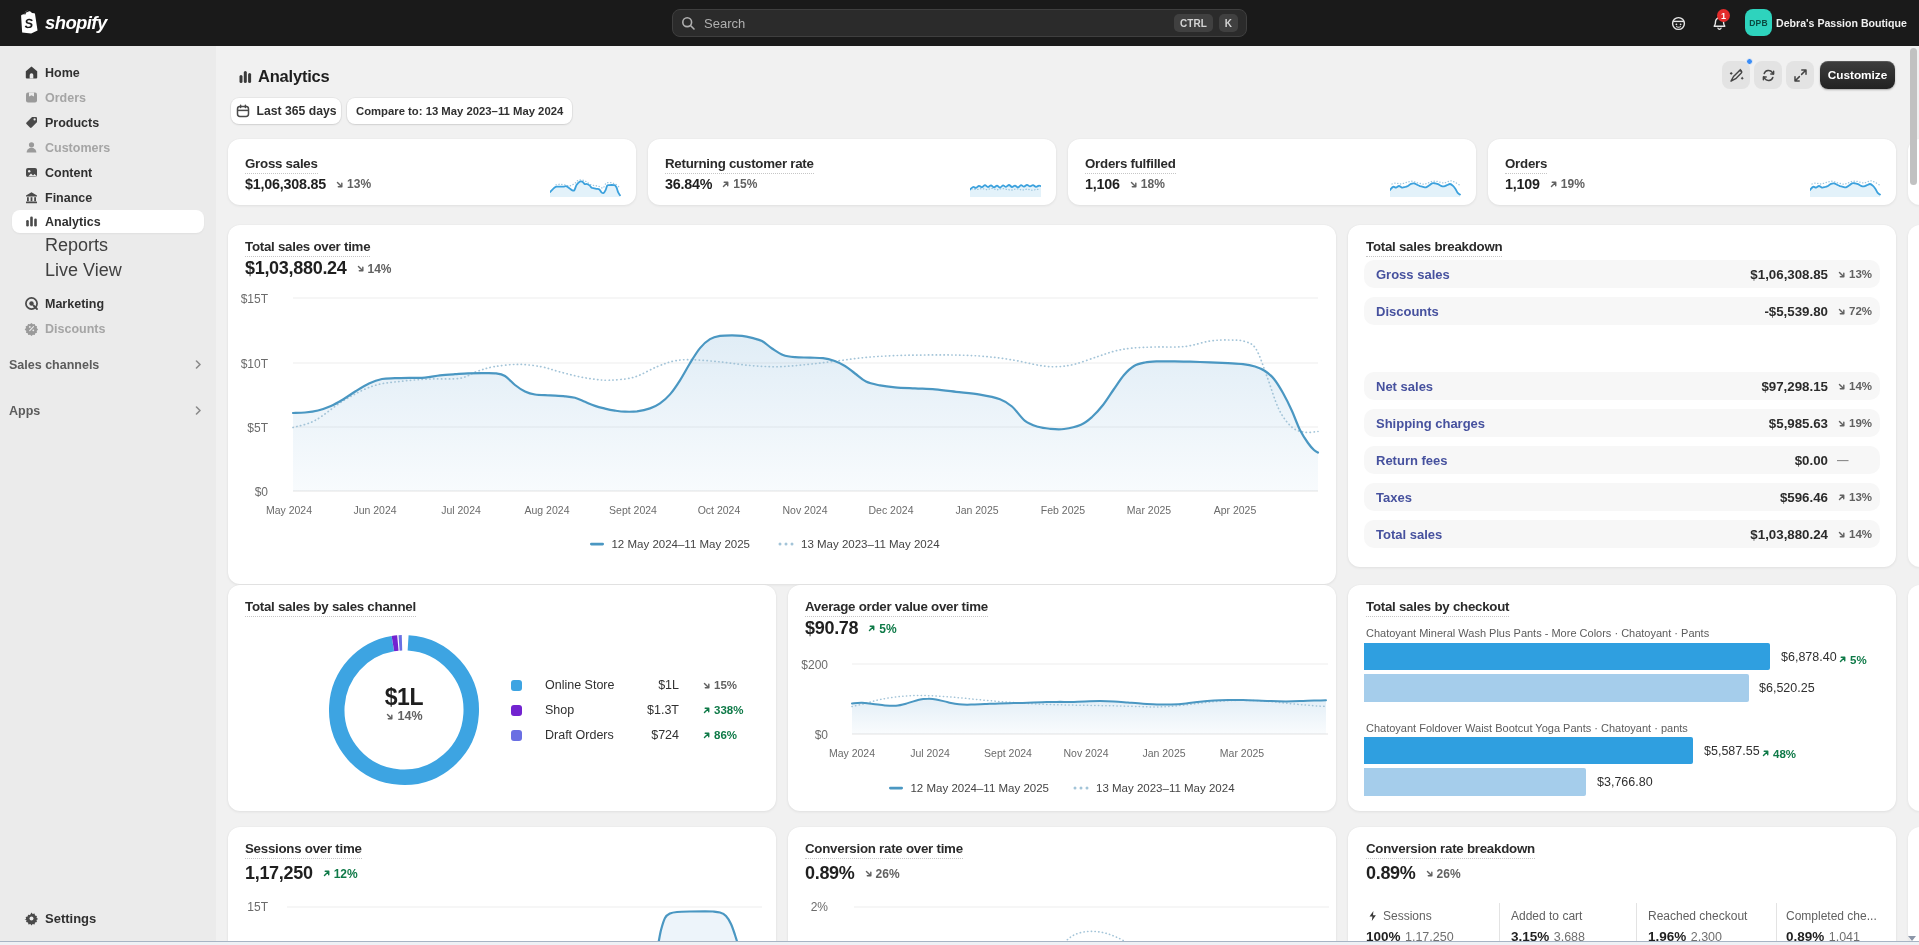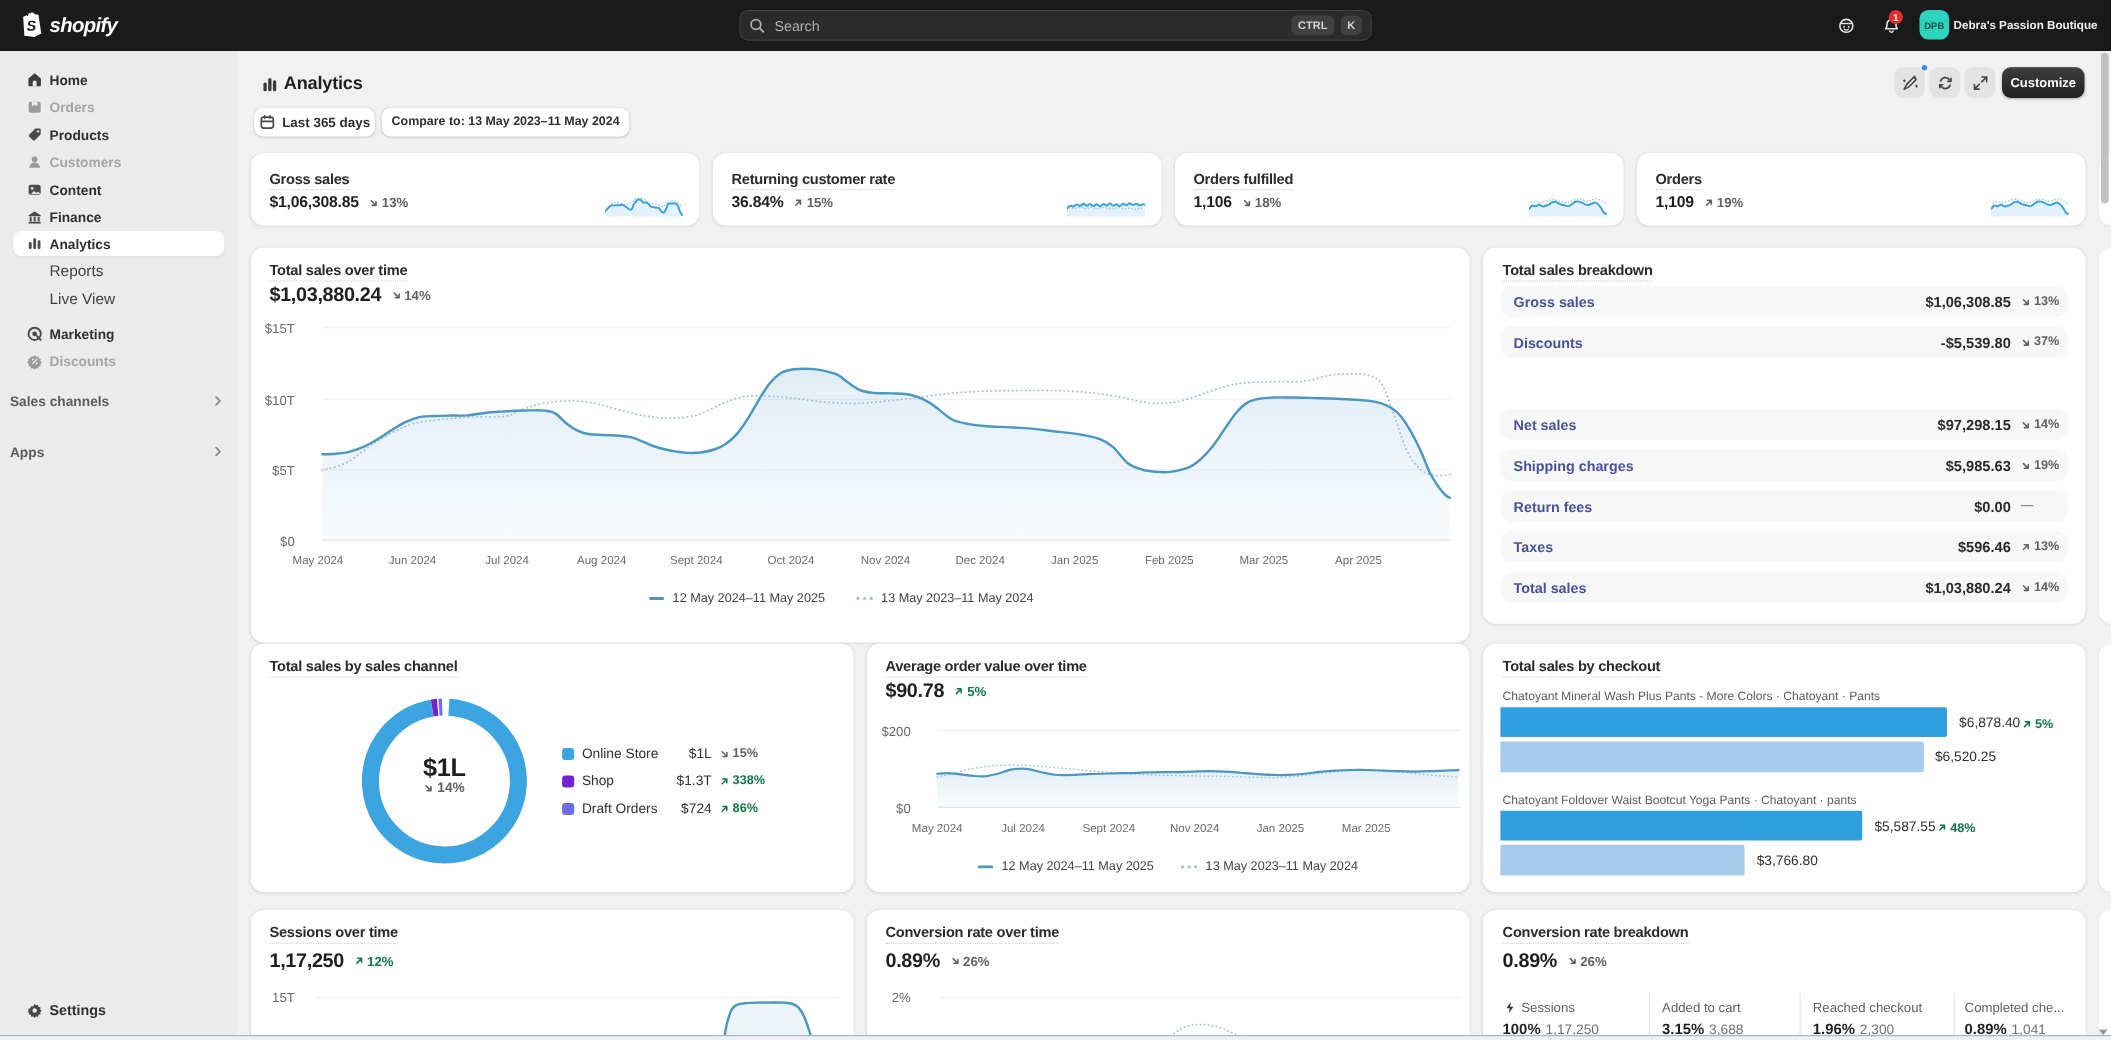--- a/index.html
+++ b/index.html
@@ -12,21 +12,21 @@
 .avatar{width:27px;height:27px;border-radius:8px;background:#2ed3bd;color:#0a4a40;font-size:8.5px;font-weight:700;letter-spacing:0.2px;display:flex;align-items:center;justify-content:center;}
 .storename{color:#f1f1f1;font-size:10.6px;font-weight:600;white-space:nowrap;}
 .badge{background:#e32c2c;color:#fff;border-radius:7px;min-width:13px;height:13px;font-size:9px;font-weight:700;display:flex;align-items:center;justify-content:center;padding:0 2px;box-sizing:border-box;}
 
 .sidebar{position:fixed;top:46px;left:0;width:216px;height:899px;background:#ebebeb;z-index:40;}
 .nav{position:absolute;top:14px;left:0;width:216px;}
 .nitem{display:flex;align-items:center;height:25px;padding-left:24px;font-size:12.5px;font-weight:600;color:#303030;position:relative;}
 .nitem .nicon{width:15px;height:15px;margin-right:6px;display:flex;align-items:center;justify-content:center;}
 .nitem.sel{background:#fff;border-radius:8px;margin:0 12px;padding-left:12px;height:23px;box-shadow:0 1px 2px rgba(0,0,0,.05);}
 .nitem.dis{color:#a5a5a5;}
-.nsub{display:flex;align-items:center;height:25px;padding-left:45px;font-size:14px;font-weight:500;color:#404040;}
+.nsub{display:flex;align-items:center;height:25px;padding-left:45px;font-size:18px;font-weight:500;color:#404040;}
 .nhead{display:flex;align-items:center;height:25px;padding:0 14px 0 9px;font-size:12.5px;font-weight:700;color:#5c5c5c;justify-content:space-between;}
 .settings{position:absolute;left:0;bottom:14px;width:216px;display:flex;align-items:center;height:25px;padding-left:24px;font-size:13px;font-weight:600;color:#303030;}
 
 .main{position:absolute;top:46px;left:216px;width:1703px;height:899px;background:#f1f1f1;}
 .pgtitle{position:absolute;left:23px;top:21px;display:flex;align-items:center;font-size:16.5px;font-weight:700;color:#1f1f1f;letter-spacing:-0.2px;}
 .hbtn{position:absolute;top:15px;width:28px;height:28px;background:#e3e3e3;border-radius:8px;display:flex;align-items:center;justify-content:center;}
 .customize{position:absolute;top:15px;left:1604px;width:75px;height:28px;border-radius:8px;background:linear-gradient(180deg,#3d3d3d,#222);box-shadow:inset 0 1px 0 rgba(255,255,255,.14),0 1px 2px rgba(0,0,0,.3);color:#fff;font-size:11.8px;font-weight:600;display:flex;align-items:center;justify-content:center;}
 .fbtn{position:absolute;top:52px;height:26px;background:#fff;border-radius:8px;box-shadow:0 1px 2px rgba(0,0,0,.1),0 0 0 1px rgba(0,0,0,.04);display:flex;align-items:center;font-size:12.2px;font-weight:600;color:#303030;padding:0 12px;}
 .card{position:absolute;background:#fff;border-radius:12px;box-shadow:0 1px 3px rgba(26,26,26,.07),0 0 2px rgba(26,26,26,.04);}
 .ctitle{font-size:13.3px;font-weight:650;color:#2b2b2b;letter-spacing:-0.25px;display:inline-block;border-bottom:1.5px dotted #c6c6c6;padding-bottom:2px;line-height:15px;}
@@ -35,21 +35,21 @@
 .chg{display:inline-flex;align-items:center;font-size:12px;font-weight:650;color:#616161;}
 .chg.green{color:#0f7a48;}
 .vrow{display:flex;align-items:center;gap:9px;}
 .axlab{font-size:12px;color:#6b6b6b;}
 .xlab{position:absolute;font-size:10.5px;color:#6b6b6b;transform:translateX(-50%);white-space:nowrap;}
 .legend{display:flex;align-items:center;justify-content:center;font-size:11.5px;color:#444;gap:7px;}
 .brow{position:absolute;left:16px;width:516px;height:28px;background:#f7f7f7;border-radius:10px;display:flex;align-items:center;font-size:13px;}
 .brow .lab{color:#46519e;font-weight:600;padding-left:12px;flex:1;}
 .brow .val{color:#2b2b2b;font-weight:600;text-align:right;width:110px;font-size:13.3px;}
 .brow .bchg{width:52px;display:flex;justify-content:flex-start;padding-left:9px;font-size:11.5px;font-weight:650;color:#616161;align-items:center;}
-.leg2{display:flex;align-items:center;font-size:12.5px;color:#303030;}
+.leg2{display:flex;align-items:center;font-size:12.5px;color:#303030;gap:16px;}
 .sw{width:11px;height:11px;border-radius:3px;margin-right:7px;}
 .prodlab{font-size:11px;color:#5c5c5c;}
 .pbar{position:absolute;height:27px;border-radius:0 2px 2px 0;}
 .pval{position:absolute;font-size:12.5px;color:#303030;}
 .funlab{font-size:12px;color:#616161;display:flex;align-items:center;}
 .funval{font-size:13.5px;font-weight:700;color:#1f1f1f;}
 .funnum{font-size:12.5px;color:#707070;font-weight:400;}
 .sliver{position:absolute;left:1692px;width:12px;background:#fff;border-radius:12px 0 0 12px;box-shadow:0 1px 3px rgba(26,26,26,.07);}
 </style></head><body>
 <div class="topbar">
@@ -329,21 +329,21 @@
         <span style="color:#616161">13%</span>
       </span>
     </div>
     <div class="brow" style="top:72px">
       <span class="lab">Discounts</span>
       <span class="val">-$5,539.80</span>
       <span class="bchg">
         <svg width="9" height="9" viewBox="0 0 9.5 9.5" style="margin-right:3px">
           <path d="M2.6 2.6 6.9 6.9M7.2 3.4v3.7H3.5" stroke="#616161" stroke-width="1.5" fill="none" stroke-linecap="round" stroke-linejoin="round"></path>
         </svg>
-        <span style="color:#616161">37%</span>
+        <span style="color:#616161">72%</span>
       </span>
     </div>
     <div class="brow" style="top:147px">
       <span class="lab">Net sales</span>
       <span class="val">$97,298.15</span>
       <span class="bchg">
         <svg width="9" height="9" viewBox="0 0 9.5 9.5" style="margin-right:3px">
           <path d="M2.6 2.6 6.9 6.9M7.2 3.4v3.7H3.5" stroke="#616161" stroke-width="1.5" fill="none" stroke-linecap="round" stroke-linejoin="round"></path>
         </svg>
         <span style="color:#616161">14%</span>

